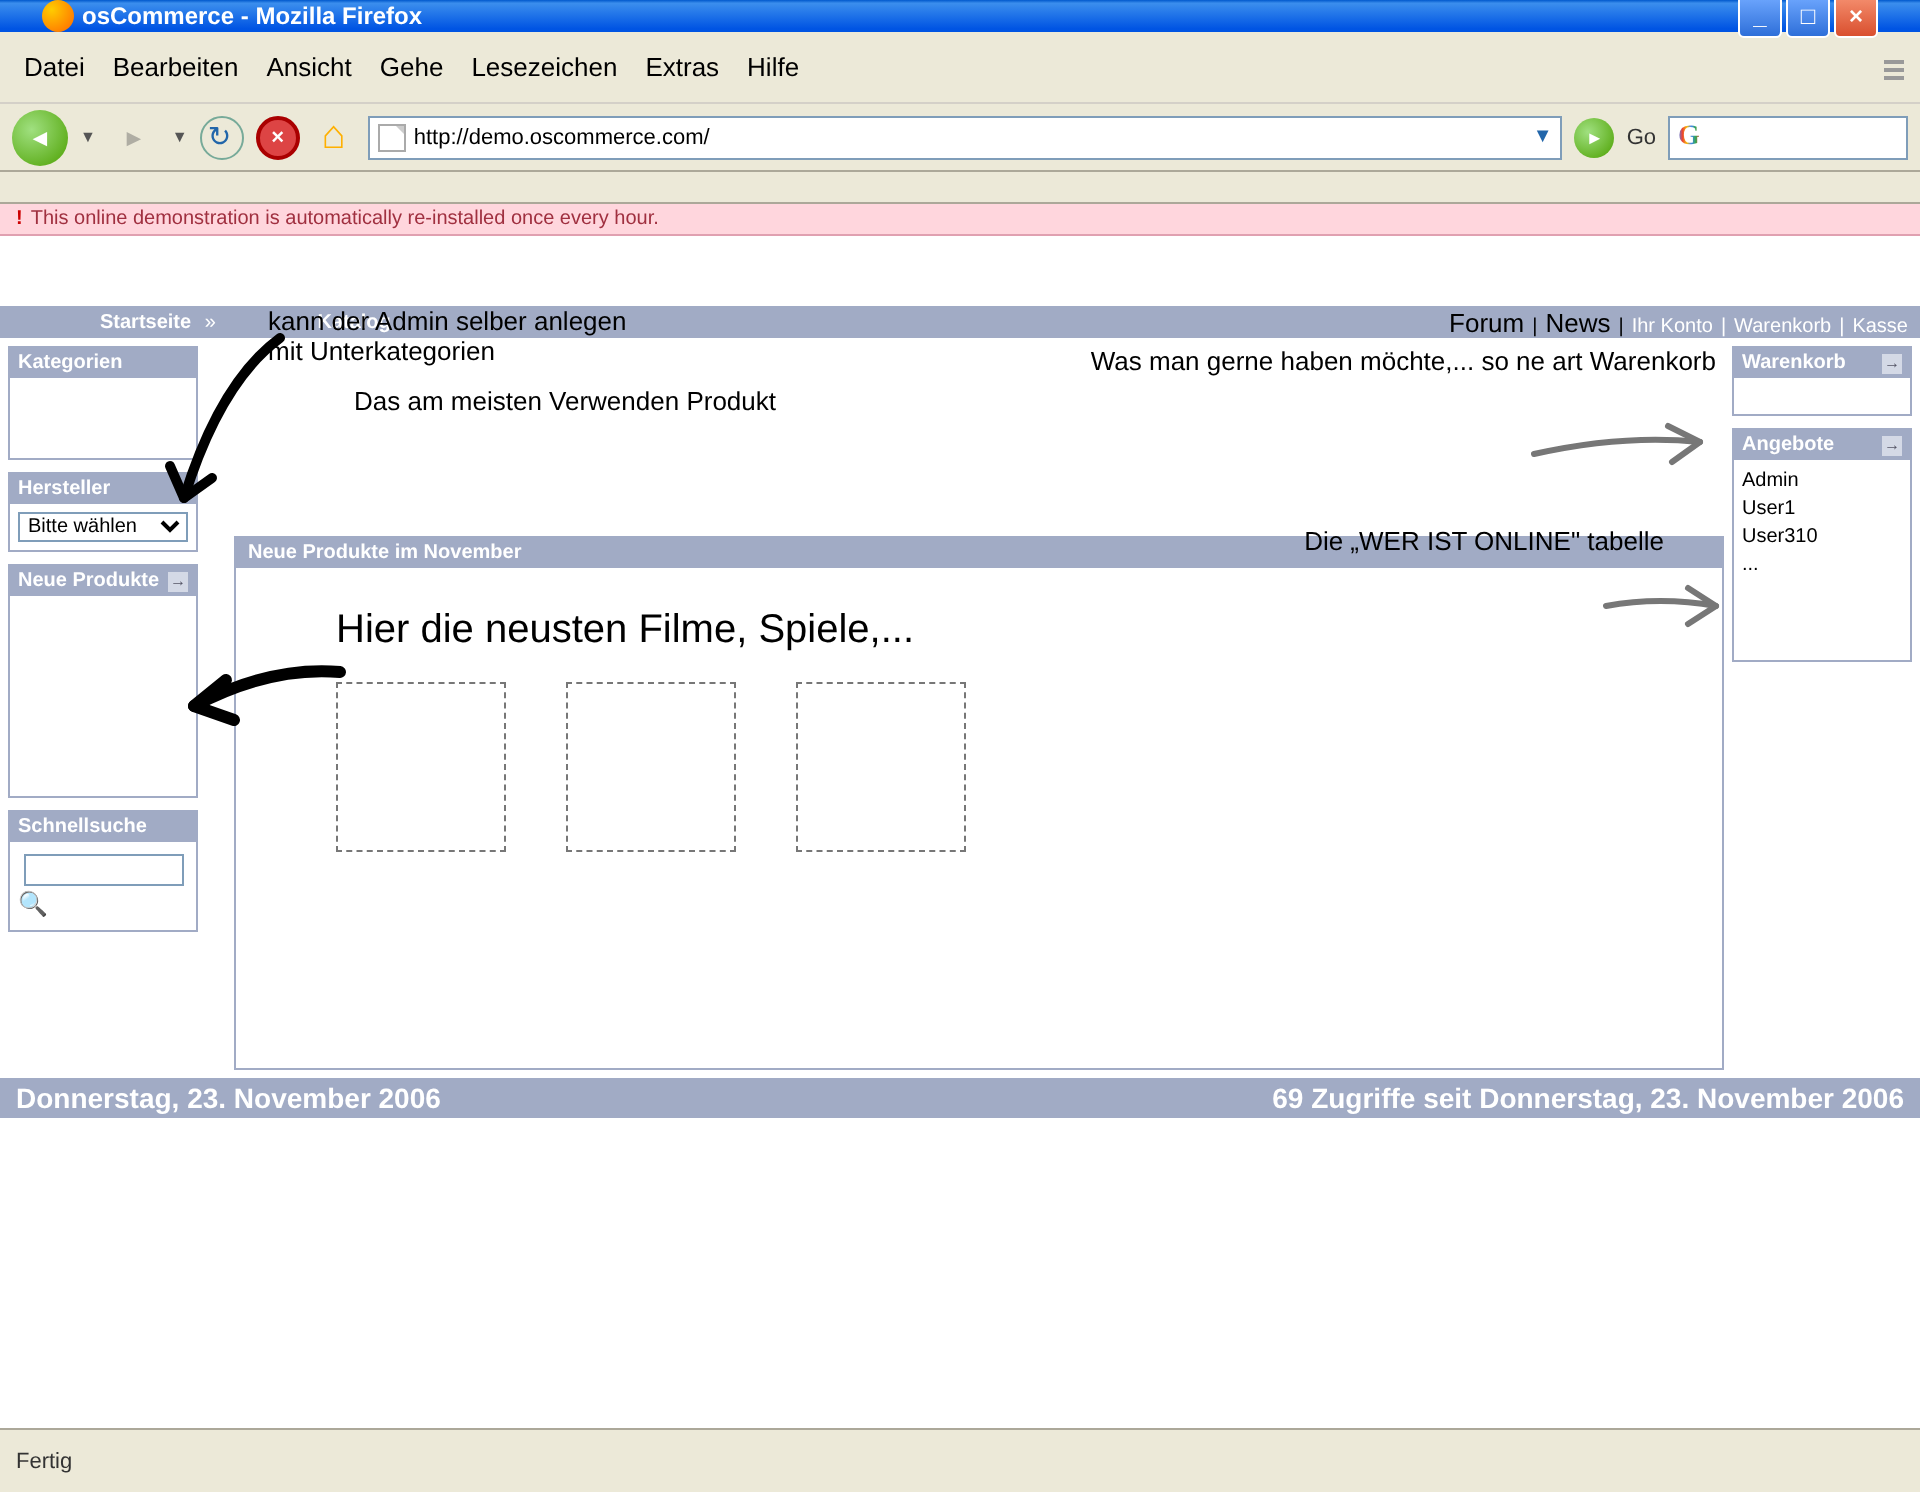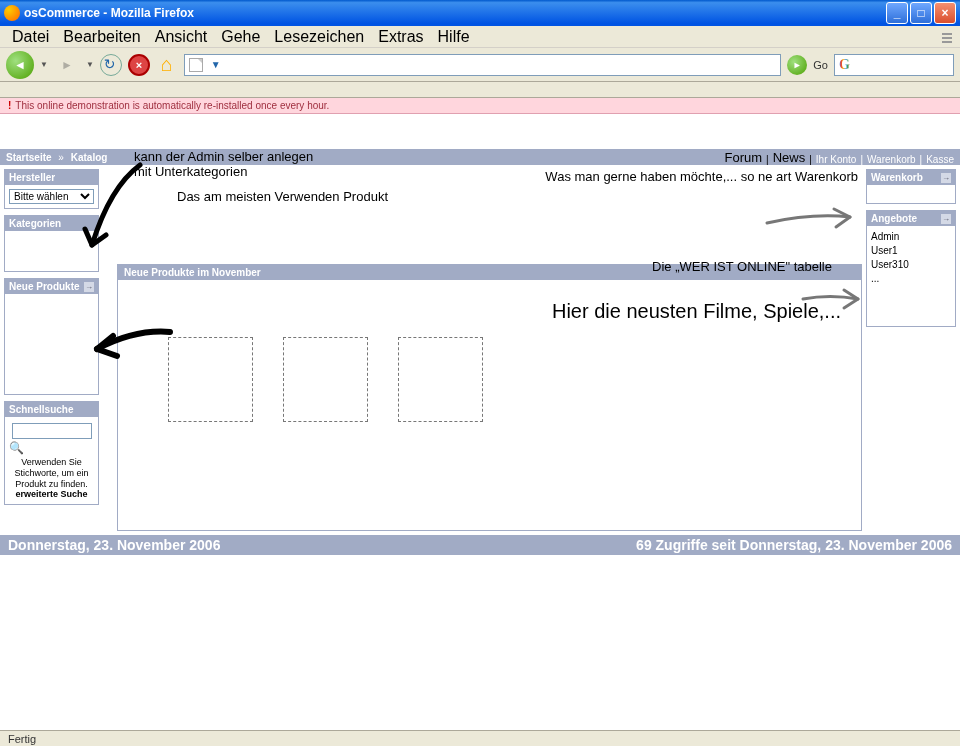--- a/index.html
+++ b/index.html
@@ -1,28 +1,28 @@
 <!DOCTYPE html>
 <html><head>
 <meta charset="utf-8">
 <style>
 * { margin: 0; padding: 0; box-sizing: border-box; }
 body { font-family: Tahoma, Arial, sans-serif; font-size: 11px; background: #fff; }
 
 
-.titlebar { background: linear-gradient(to bottom, #0058cc, #3b8eed 10%, #0054e3 90%); height: 26px; display: flex; align-items: center; padding: 0 4px; color: #fff; }
+.titlebar { background: linear-gradient(to bottom, #0058cc, #3b8eed 10%, #0054e3 90%); height: 16px; display: flex; align-items: center; padding: 0 21px; color: #fff; }
 .titlebar .firefox-icon { width: 16px; height: 16px; background: radial-gradient(circle at 30% 30%, #ffcc00, #ff6600); border-radius: 50%; margin-right: 4px; }
 .titlebar .title { font-size: 12px; font-weight: bold; flex: 1; }
 .winbtns { display: flex; gap: 2px; }
 .winbtn { width: 22px; height: 22px; border-radius: 3px; display: flex; align-items: center; justify-content: center; font-weight: bold; font-size: 12px; color: #fff; }
 .winbtn.min, .winbtn.max { background: linear-gradient(to bottom, #6fa8ff, #2e6fd9); border: 1px solid #fff; }
 .winbtn.close { background: linear-gradient(to bottom, #f59070, #d94f2e); border: 1px solid #fff; }
 
 
-.menubar { background: #ece9d8; height: 22px; display: flex; align-items: center; padding: 0 6px; gap: 2px; border-bottom: 1px solid #d4d0c8; font-size: 16px; }
+.menubar { background: #ece9d8; height: 36px; display: flex; align-items: center; padding: 0 6px; gap: 2px; border-bottom: 1px solid #d4d0c8; font-size: 13px; }
 .menubar span { padding: 2px 6px; }
 .menubar .spacer { flex: 1; }
 .menubar .grip { width: 14px; height: 14px; display:block; position:relative; }
 .menubar .grip::before { content:""; position:absolute; top:3px; right:2px; width:10px; height:2px; background:#999;}
 .menubar .grip::after { content:""; position:absolute; top:7px; right:2px; width:10px; height:2px; background:#999; box-shadow: 0 4px 0 #999;}
 
 
 .toolbar { background: #ece9d8; height: 34px; display: flex; align-items: center; padding: 0 6px; gap: 6px; border-bottom: 1px solid #aca899; }
 .navbtn { width: 26px; height: 26px; border-radius: 4px; display:flex; align-items:center; justify-content:center; }
 .back { background: radial-gradient(circle at 35% 35%, #a0e080, #4ca000); border-radius: 50%; width: 28px; height: 28px; }
@@ -52,21 +52,21 @@
 
 .notice { background: #ffd6dd; color: #a03040; font-size: 10px; padding: 2px 8px; display:flex; align-items:center; gap:4px; border-bottom:1px solid #e0a0b0;}
 .notice .warn{color:#c00; font-weight:bold;}
 
 
 .ann { position:absolute; font-family: Arial; font-size: 13px; color:#000; }
 
 
 .page { position: relative; }
 .topbar { height: 16px; background: #a1abc5; color:#fff; font-size:10px; display:flex; align-items:center; padding:0 6px; margin-top:35px;}
-.topbar .crumbs a{ color:#fff; text-decoration:none; font-weight:bold;}
+.topbar .crumbs a{ color:#fff; text-decoration:none; font-weight:bold;margin-left:44px;}
 .topbar .crumbs .sep{color:#fff; margin:0 4px;}
 .topbar .spacer{flex:1;}
 .topbar .linkrow { color:#fff; font-size:10px; display:flex; gap:4px; align-items:flex-end;}
 .topbar .linkrow a{color:#fff; text-decoration:none;}
 .topbar .linkrow .fn { color:#000; font-size:13px; font-family:Arial;}
 .topbar .linkrow .pipe{color:#fff;}
 
 .layout { display:flex; gap:4px; padding:4px; }
 .col-left { width:95px; display:flex; flex-direction:column; gap:6px;}
 .col-right { width:90px; display:flex; flex-direction:column; gap:6px;}
@@ -87,31 +87,31 @@
 
 .main-heading { font-family: Arial; font-size: 24px; margin: 10px 0 10px 30px; }
 .sub-line { font-family: Arial; font-size: 13px; margin: 20px 0 20px 60px;}
 
 .ann-wishlist { position:absolute; top: 0px; right: 4px; font-family:Arial; font-size:13px; }
 .ann-whoonline { position:absolute; top: 90px; right: 30px; font-family:Arial; font-size:13px; }
 
 .neue-box { border:1px solid #a1abc5; margin-top:60px;}
 .neue-header { background:#a1abc5; color:#fff; font-size:10px; font-weight:bold; padding:2px 6px;}
 .neue-body { background:#fff; padding:12px 20px; min-height:250px;}
-.neue-title { font-family:Arial; font-size:20px; margin:8px 0 14px 30px;text-align:right;}
+.neue-title { font-family:Arial; font-size:20px; margin:8px 0 14px 30px;}
 .stamps { display:flex; gap:30px; margin-left:30px;}
 .stamp { width:85px; height:85px; border:1px dashed #777; background:#fff; position:relative;}
 .stamp::before, .stamp::after { content:""; position:absolute; }
 
 .users { font-size:10px; line-height:1.4; font-family:Arial; }
 
 .footer-bar { background:#a1abc5; color:#fff; font-size:14px; font-weight:bold; padding:2px 8px; display:flex;}
 .footer-bar .spacer{flex:1;}
 
-.statusbar { position:fixed; bottom:0; left:0; right:0; height:16px; background:#ece9d8; border-top:1px solid #aca899; display:flex; align-items:center; padding:0 8px; font-size:11px; color:#333;}
+.statusbar { position:fixed; bottom:0; left:0; right:0; height:32px; background:#ece9d8; border-top:1px solid #aca899; display:flex; align-items:center; padding:0 8px; font-size:11px; color:#333;}
 
 
 .arrow { position:absolute; z-index:10; }
 .arrow svg { overflow:visible; }
 
 </style>
 </head>
 <body>
 
 <div class="titlebar">
@@ -139,20 +139,21 @@
 <div class="toolbar">
   <div class="navbtn back"></div>
   <span class="drop">▼</span>
   <div class="navbtn fwd"></div>
   <span class="drop">▼</span>
   <div class="reload"></div>
   <div class="stop"></div>
   <div class="home"></div>
   <div class="urlbar">
     <div class="page-icon"></div>
+    <input value="http://demo.oscommerce.com/" style="">
     <span class="dd">▼</span>
   </div>
   <div class="go"></div>
   <span class="go-label">Go</span>
   <div class="searchbox">
     <span class="g">G</span>
   </div>
 </div>
 
 <div class="tb-divider"></div>
@@ -212,49 +213,43 @@
       <a>Warenkorb</a>
       <span class="pipe">|</span>
       <a>Kasse</a>
     </span>
   </div>
 
   <div class="layout">
 
     <div class="col-left">
       <div class="box">
+        <div class="box-header">Kategorien</div>
+        <div class="box-body tall"></div>
+      </div>
+      <div class="box">
         <div class="box-header">Hersteller</div>
         <div class="box-body">
           <select class="select-hersteller">
             <option>Bitte wählen</option>
           </select>
         </div>
       </div>
       <div class="box">
-        <div class="box-header">Kategorien</div>
-        <div class="box-body tall"></div>
-      </div>
-      <div class="box">
         <div class="box-header">
           <span>Neue Produkte</span>
           <span class="more">→</span>
         </div>
         <div class="box-body taller"></div>
       </div>
       <div class="box">
         <div class="box-header">Schnellsuche</div>
         <div class="box-body">
           <input class="search-input" style="">
           <span class="search-btn">🔍</span>
-          <div class="search-text">
-            <span>Verwenden Sie</span><br>
-            <span>Stichworte, um ein</span><br>
-            <span>Produkt zu finden.</span><br>
-            <span class="adv">erweiterte Suche</span>
-          </div>
         </div>
       </div>
     </div>
 
     <div class="col-main">
       <div class="ann-wishlist">Was man gerne haben möchte,... so ne art Warenkorb</div>
       <div class="sub-line">Das am meisten Verwenden Produkt</div>
       <div class="ann-whoonline">Die „WER IST ONLINE" tabelle</div>
 
       <div class="neue-box">

